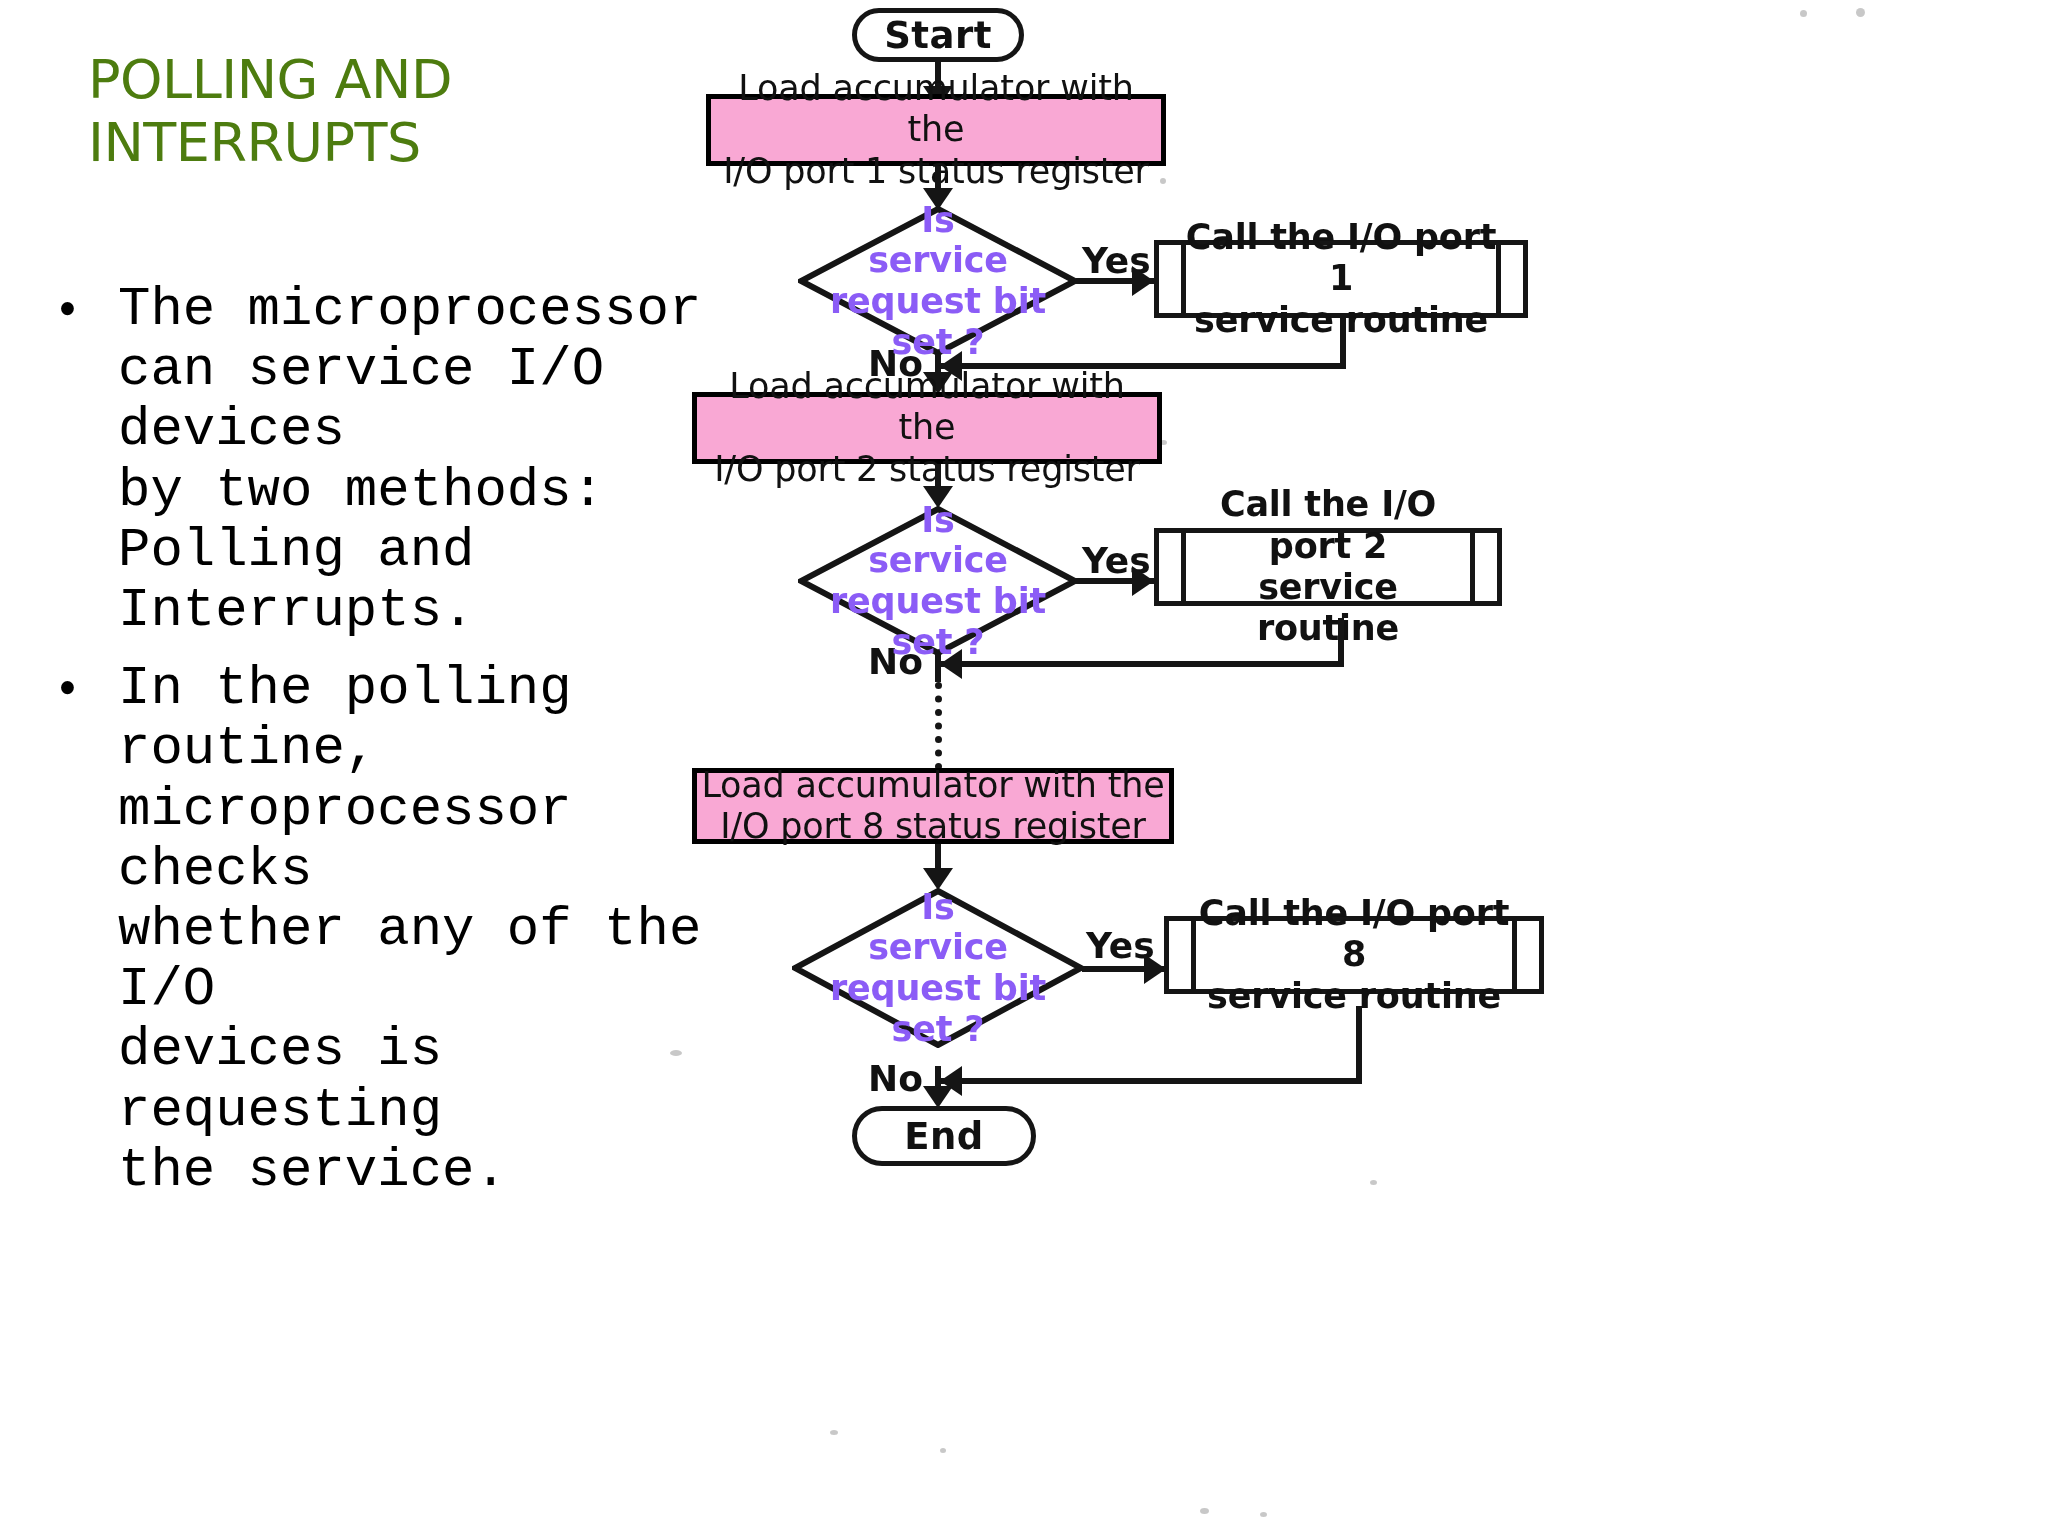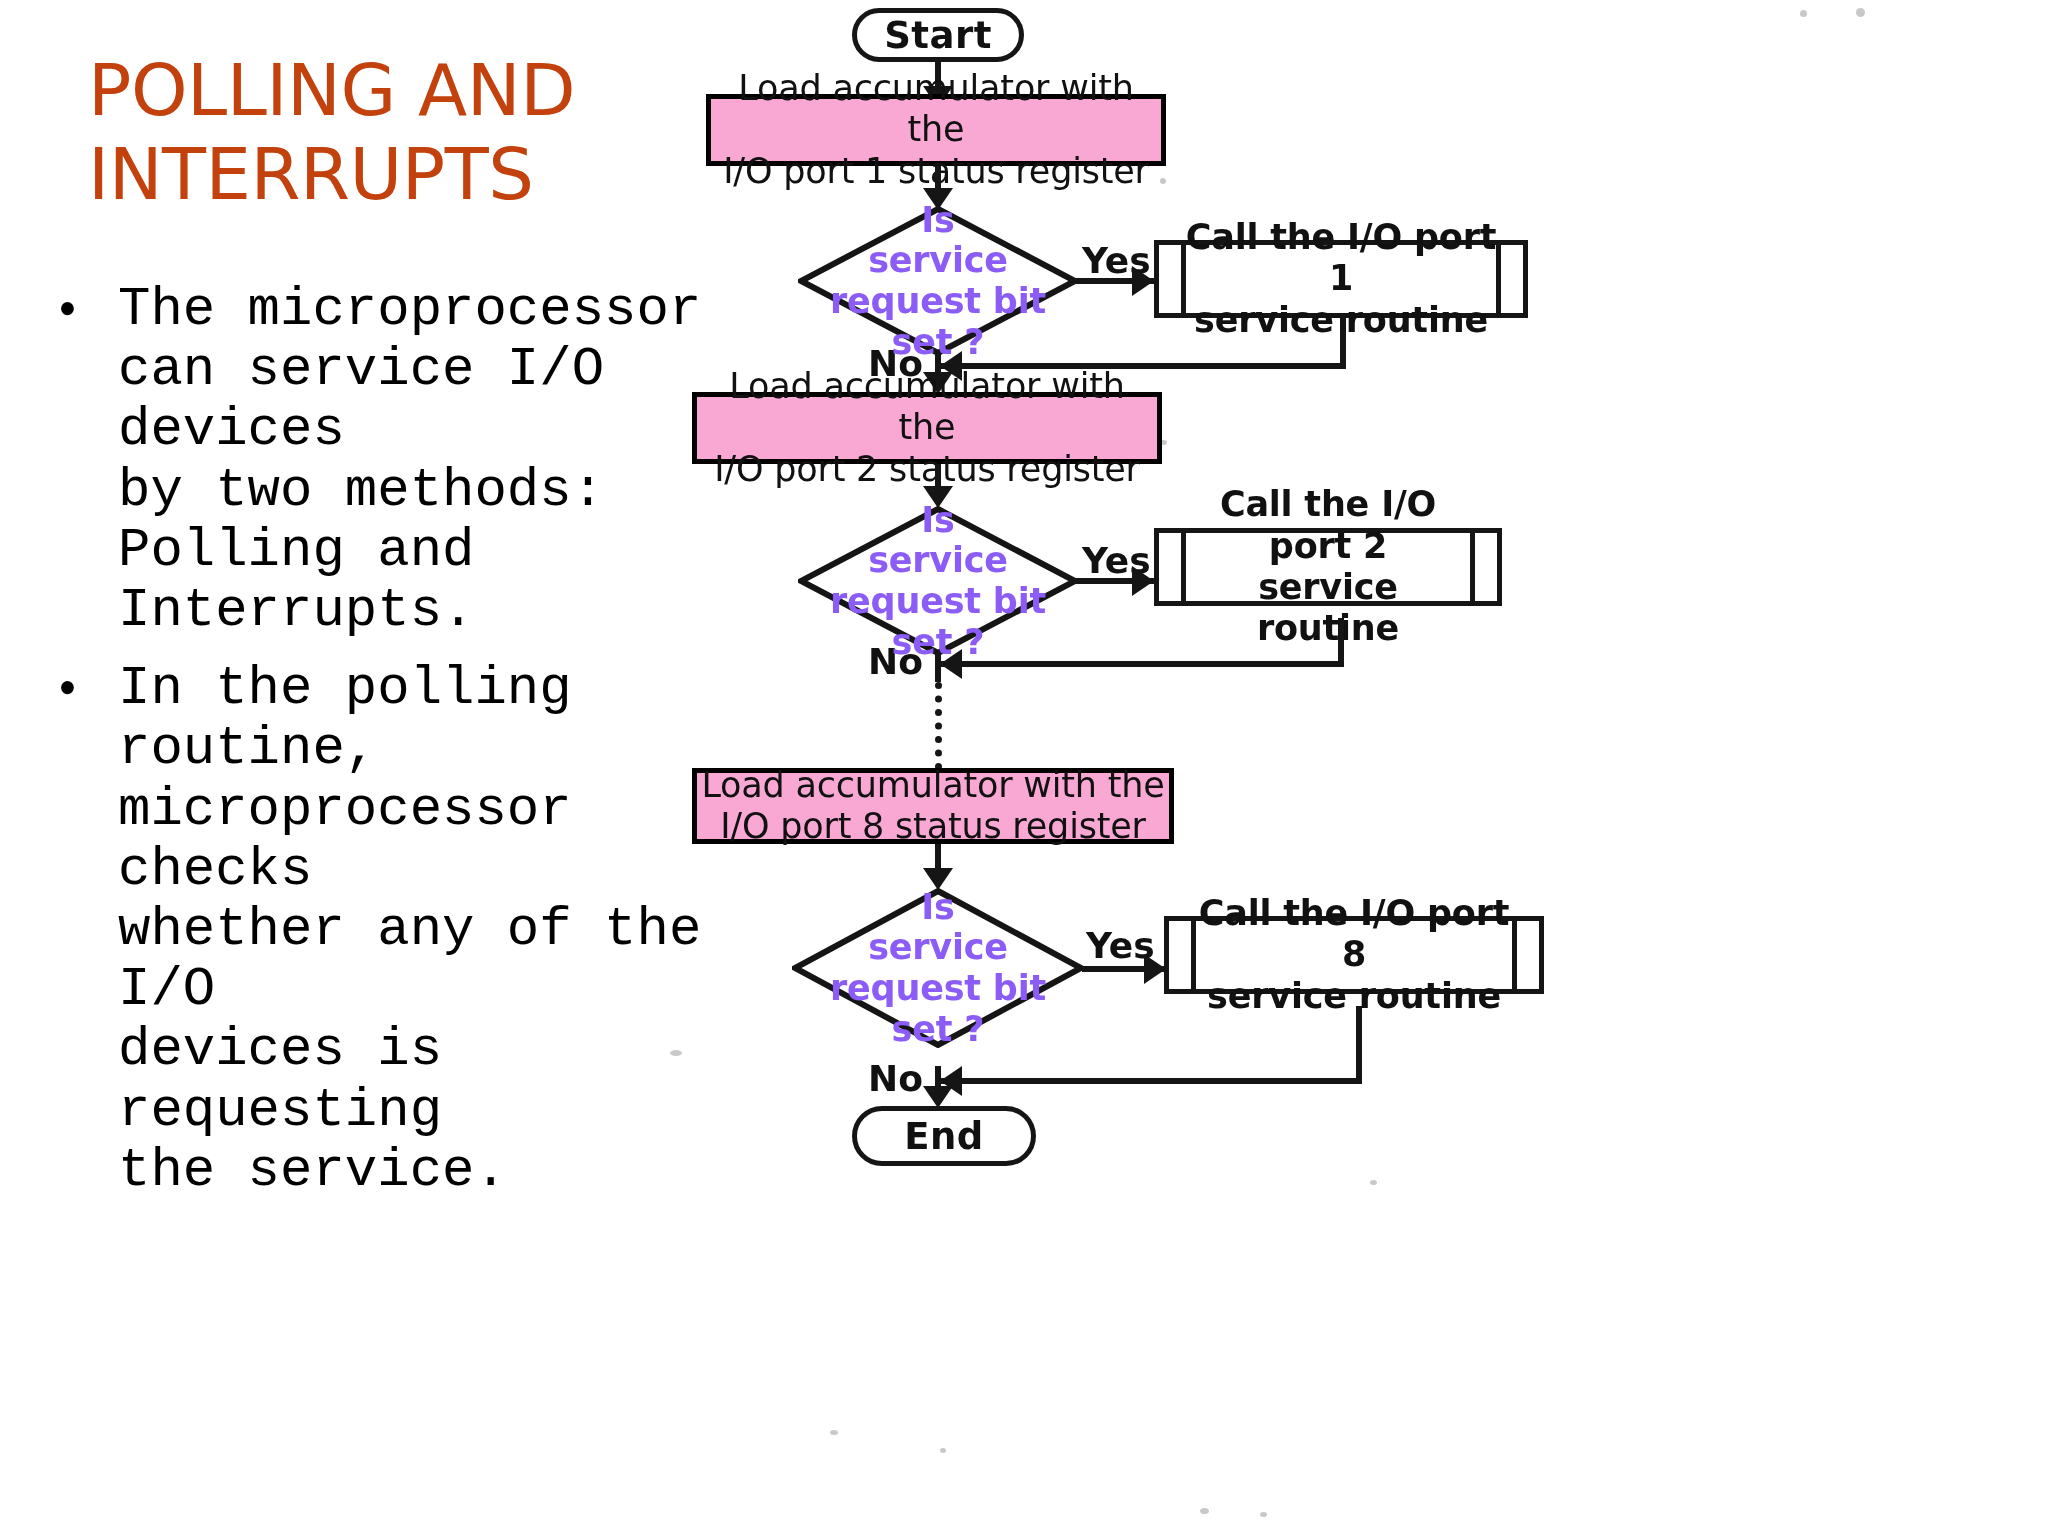--- a/index.html
+++ b/index.html
@@ -24,24 +24,24 @@
     width: 700px;
     height: 1536px;
   }
 
   #slide-title {
     position: absolute;
     left: 88px;
     top: 48px;
     width: 620px;
     font-family: "DejaVu Sans", sans-serif;
-    font-size: 72px;
+    font-size: 54px;
     line-height: 1.17;
     font-weight: 400;
-    color: #c2410c;
+    color: #4d7c0f;
     letter-spacing: -0.5px;
     white-space: pre-line;
   }
 
   #bullet-list {
     position: absolute;
     left: 46px;
     top: 280px;
     width: 660px;
     list-style: none;

